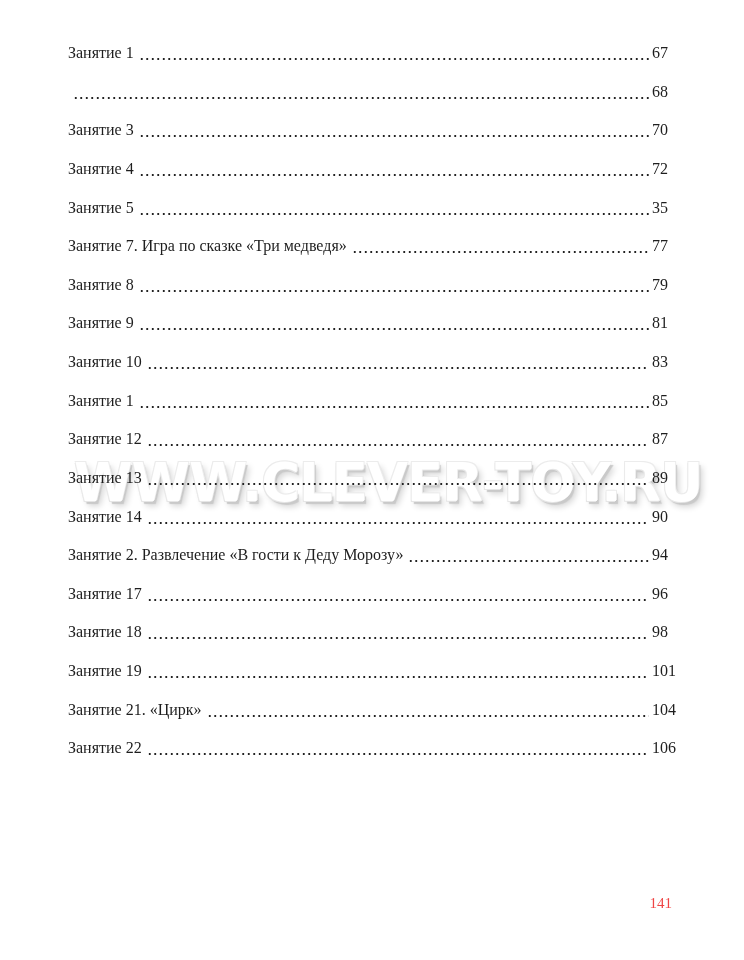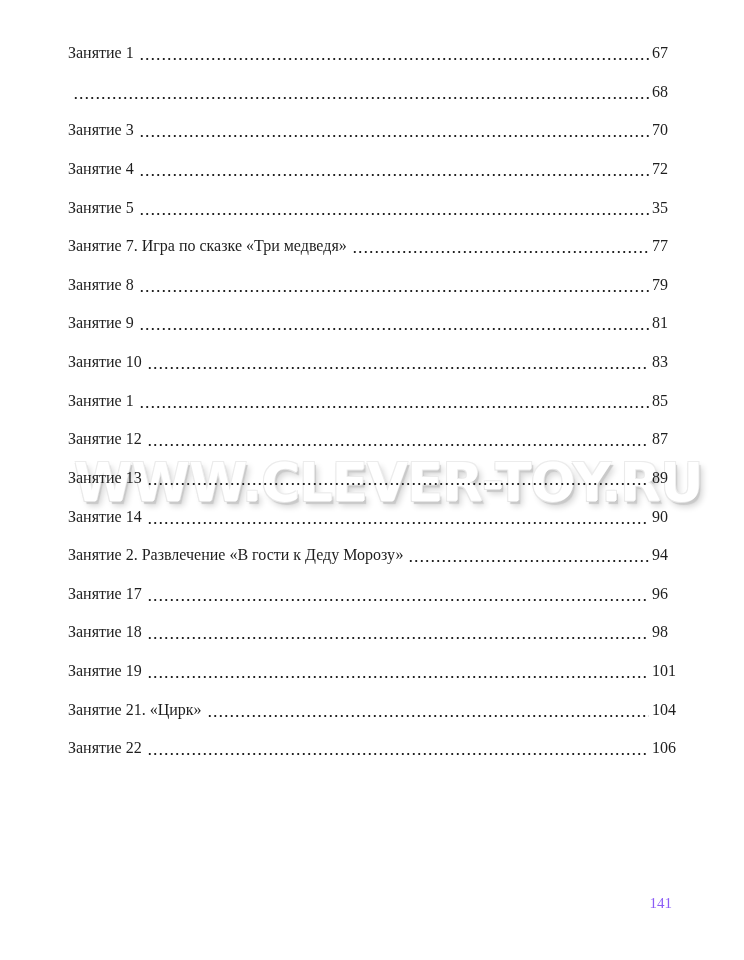--- a/index.html
+++ b/index.html
@@ -65,21 +65,21 @@
     flex: 0 0 auto;
     min-width: 24px;
     white-space: nowrap;
   }
   .footer-page-number {
     position: absolute;
     right: 72px;
     top: 895px;
     z-index: 1;
     font-size: 15px;
-    color: #8b5cf6;
+    color: #ef4444;
   }
 </style>
 </head>
 <body>
 
 <div class="page">
 
   <div class="watermark">WWW.CLEVER-TOY.RU</div>
 
   <div class="toc">

